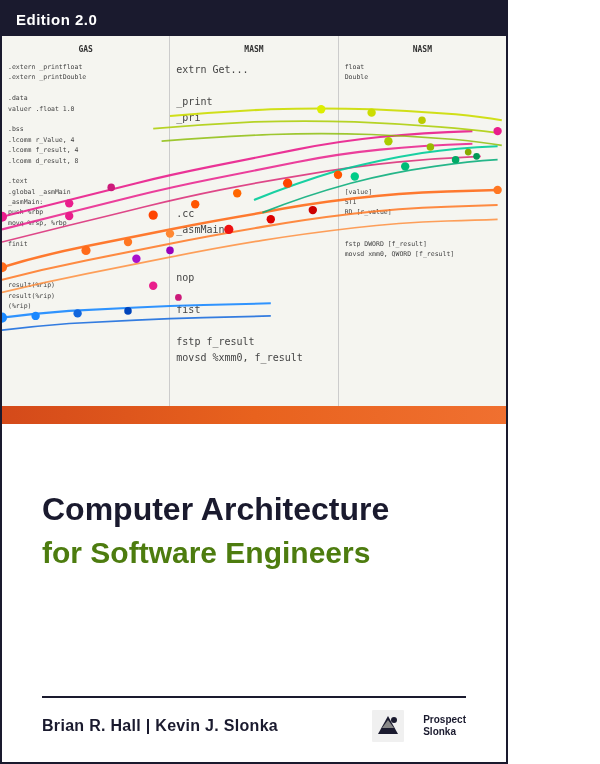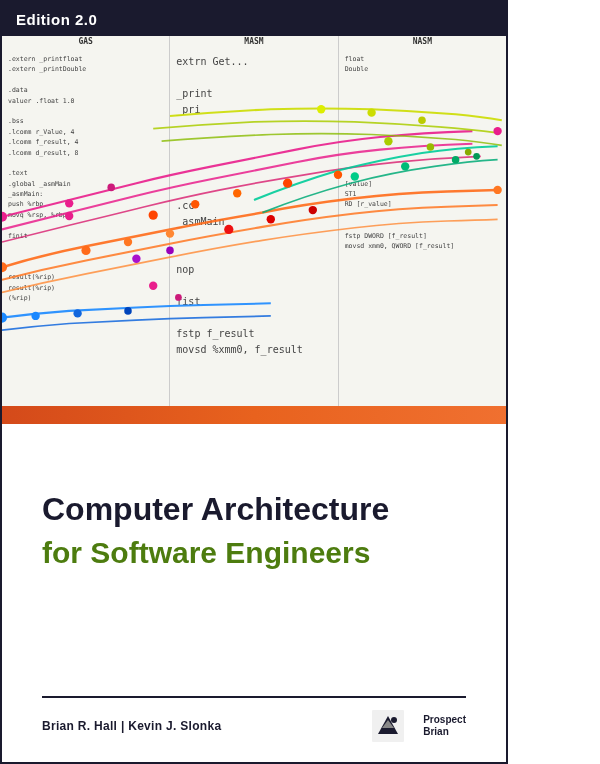--- a/index.html
+++ b/index.html
@@ -47,21 +47,21 @@
     
     .code-table {
       position: absolute;
       top: 0; left: 0; right: 0; bottom: 0;
       display: flex;
     }
 
     .code-col {
       flex: 1;
       border-right: 1px solid #ccc;
-      padding: 0 6px;
+      padding: 8px 6px;
       font-size: 7px;
       font-family: monospace;
       color: #555;
       line-height: 1.5;
     }
 
     .code-col:last-child { border-right: none; }
 
     .code-col-header {
       font-size: 8px;
@@ -113,21 +113,21 @@
     .authors-bar {
       margin-top: auto;
       border-top: 2px solid #1a1a2e;
       padding-top: 12px;
       display: flex;
       align-items: center;
       justify-content: space-between;
     }
 
     .authors-text {
-      font-size: 12px;
+      font-size: 16px;
       font-weight: bold;
       color: #1a1a2e;
       letter-spacing: 0.3px;
     }
 
     .publisher-logo {
       display: flex;
       align-items: center;
       gap: 19px;
     }
@@ -286,18 +286,18 @@
       <div class="authors-text">Brian R. Hall  |  Kevin J. Slonka</div>
       <div class="publisher-logo">
         <svg class="publisher-mountain" viewBox="0 0 32 32" xmlns="http://www.w3.org/2000/svg">
           <rect width="32" height="32" fill="#f0f0f0" rx="1"></rect>
           <polygon points="16,6 26,24 6,24" fill="#1a1a2e"></polygon>
           <polygon points="10,18 16,10 22,18" fill="#888"></polygon>
           <circle cx="22" cy="10" r="3" fill="#1a1a2e"></circle>
         </svg>
         <div class="publisher-name">
           <span>Prospect</span><br>
-          <span>Brian</span>
+          <span>Slonka</span>
         </div>
       </div>
     </div>
   </div>
 </div>
 
 </body></html>

